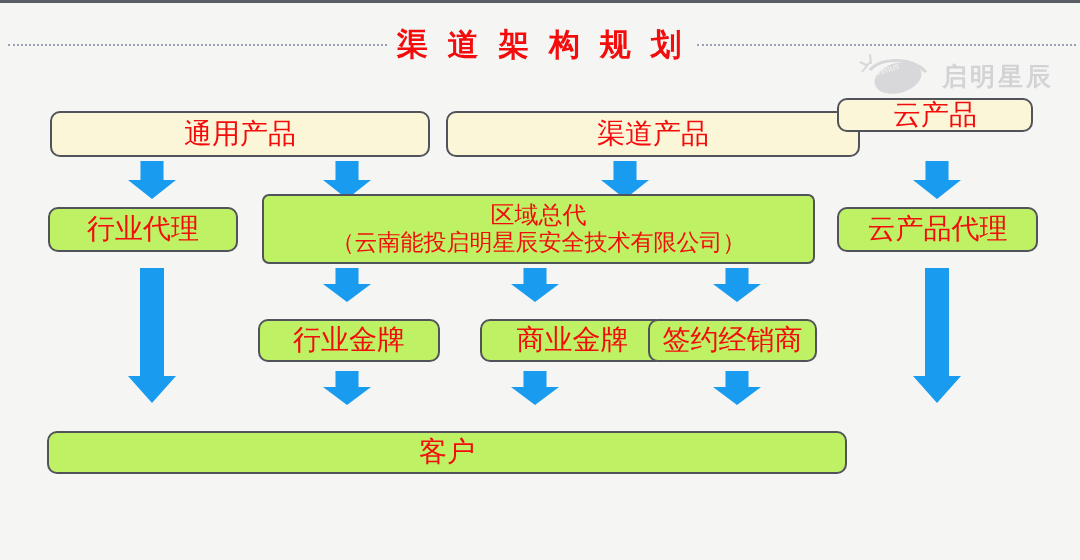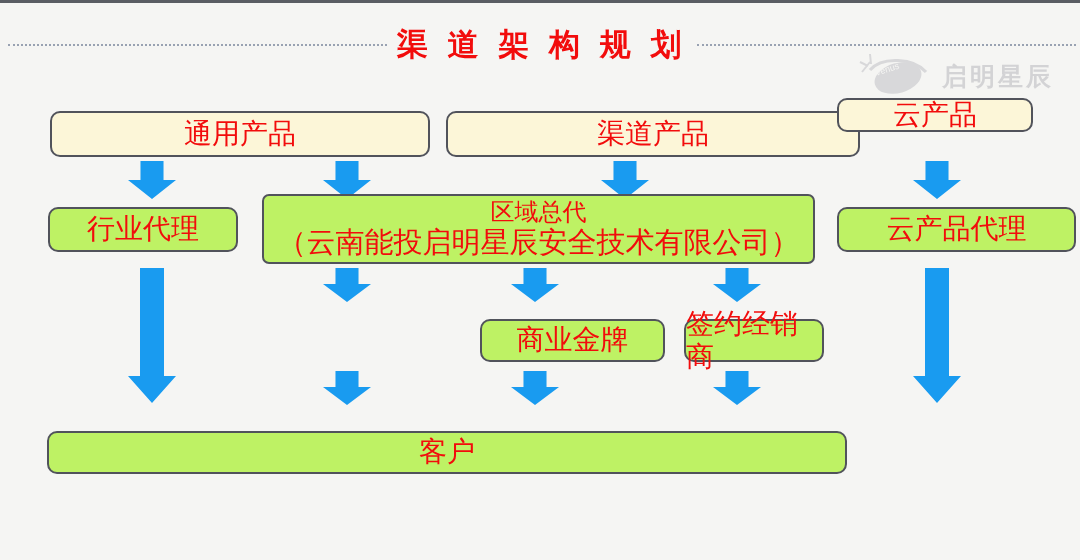--- a/index.html
+++ b/index.html
@@ -36,21 +36,21 @@
   }
   
   .box {
     position: absolute; box-sizing: border-box;
     display: flex; flex-direction: column; align-items: center; justify-content: center;
     border: 2px solid #51535b; border-radius: 10px;
     color: #f20c0c; font-size: 28px; line-height: 1.15; text-align: left;
   }
   .cream { background: #fcf6d8; }
   .blue  { background: #bef264; }
-  .box .sub { font-size: 29px; }
+  .box .sub { font-size: 23px; }
   .box .hd  { font-size: 24px; }
   
   .arrow { position: absolute; background: #199bf0; }
   .arrow.short {
     width: 48px; height: 38px;
     clip-path: polygon(26% 0, 74% 0, 74% 50%, 100% 50%, 50% 100%, 0 50%, 26% 50%);
   }
   .arrow.mid {
     width: 48px; height: 34px;
     clip-path: polygon(26% 0, 74% 0, 74% 47%, 100% 47%, 50% 100%, 0 47%, 26% 47%);
@@ -93,30 +93,31 @@
   <div class="arrow short" style="left:128px; top:161px;"></div>
   <div class="arrow short" style="left:323px; top:161px;"></div>
   <div class="arrow short" style="left:601px; top:161px;"></div>
   <div class="arrow short" style="left:913px; top:161px;"></div>
 
   <div class="box blue" style="left:48px; top:207px; width:190px; height:45px;">行业代理</div>
   <div class="box blue" style="left:262px; top:194px; width:553px; height:70px;border-radius:7px;">
     <span class="hd">区域总代</span>
     <span class="sub">（云南能投启明星辰安全技术有限公司）</span>
   </div>
-  <div class="box blue" style="left:837px; top:207px; width:239px; height:45px;">云产品代理</div>
+  <div class="box blue" style="left:837px; top:207px; width:201px; height:45px;">云产品代理</div>
 
   <div class="arrow long" style="left:128px; top:268px;"></div>
   <div class="arrow long" style="left:913px; top:268px;"></div>
 
   <div class="arrow mid" style="left:323px; top:268px;"></div>
   <div class="arrow mid" style="left:511px; top:268px;"></div>
   <div class="arrow mid" style="left:713px; top:268px;"></div>
 
+  <div class="box blue" style="left:258px; top:319px; width:182px; height:43px;">行业金牌</div>
   <div class="box blue" style="left:480px; top:319px; width:185px; height:43px;">商业金牌</div>
-  <div class="box blue" style="left:684px; top:319px; width:140px; height:43px;">签约经销商</div>
+  <div class="box blue" style="left:648px; top:319px; width:169px; height:43px;">签约经销商</div>
 
   <div class="arrow mid" style="left:323px; top:371px;"></div>
   <div class="arrow mid" style="left:511px; top:371px;"></div>
   <div class="arrow mid" style="left:713px; top:371px;"></div>
 
   <div class="box blue" style="left:47px; top:431px; width:800px; height:43px;">客户</div>
 </div>
 
 </body></html>

